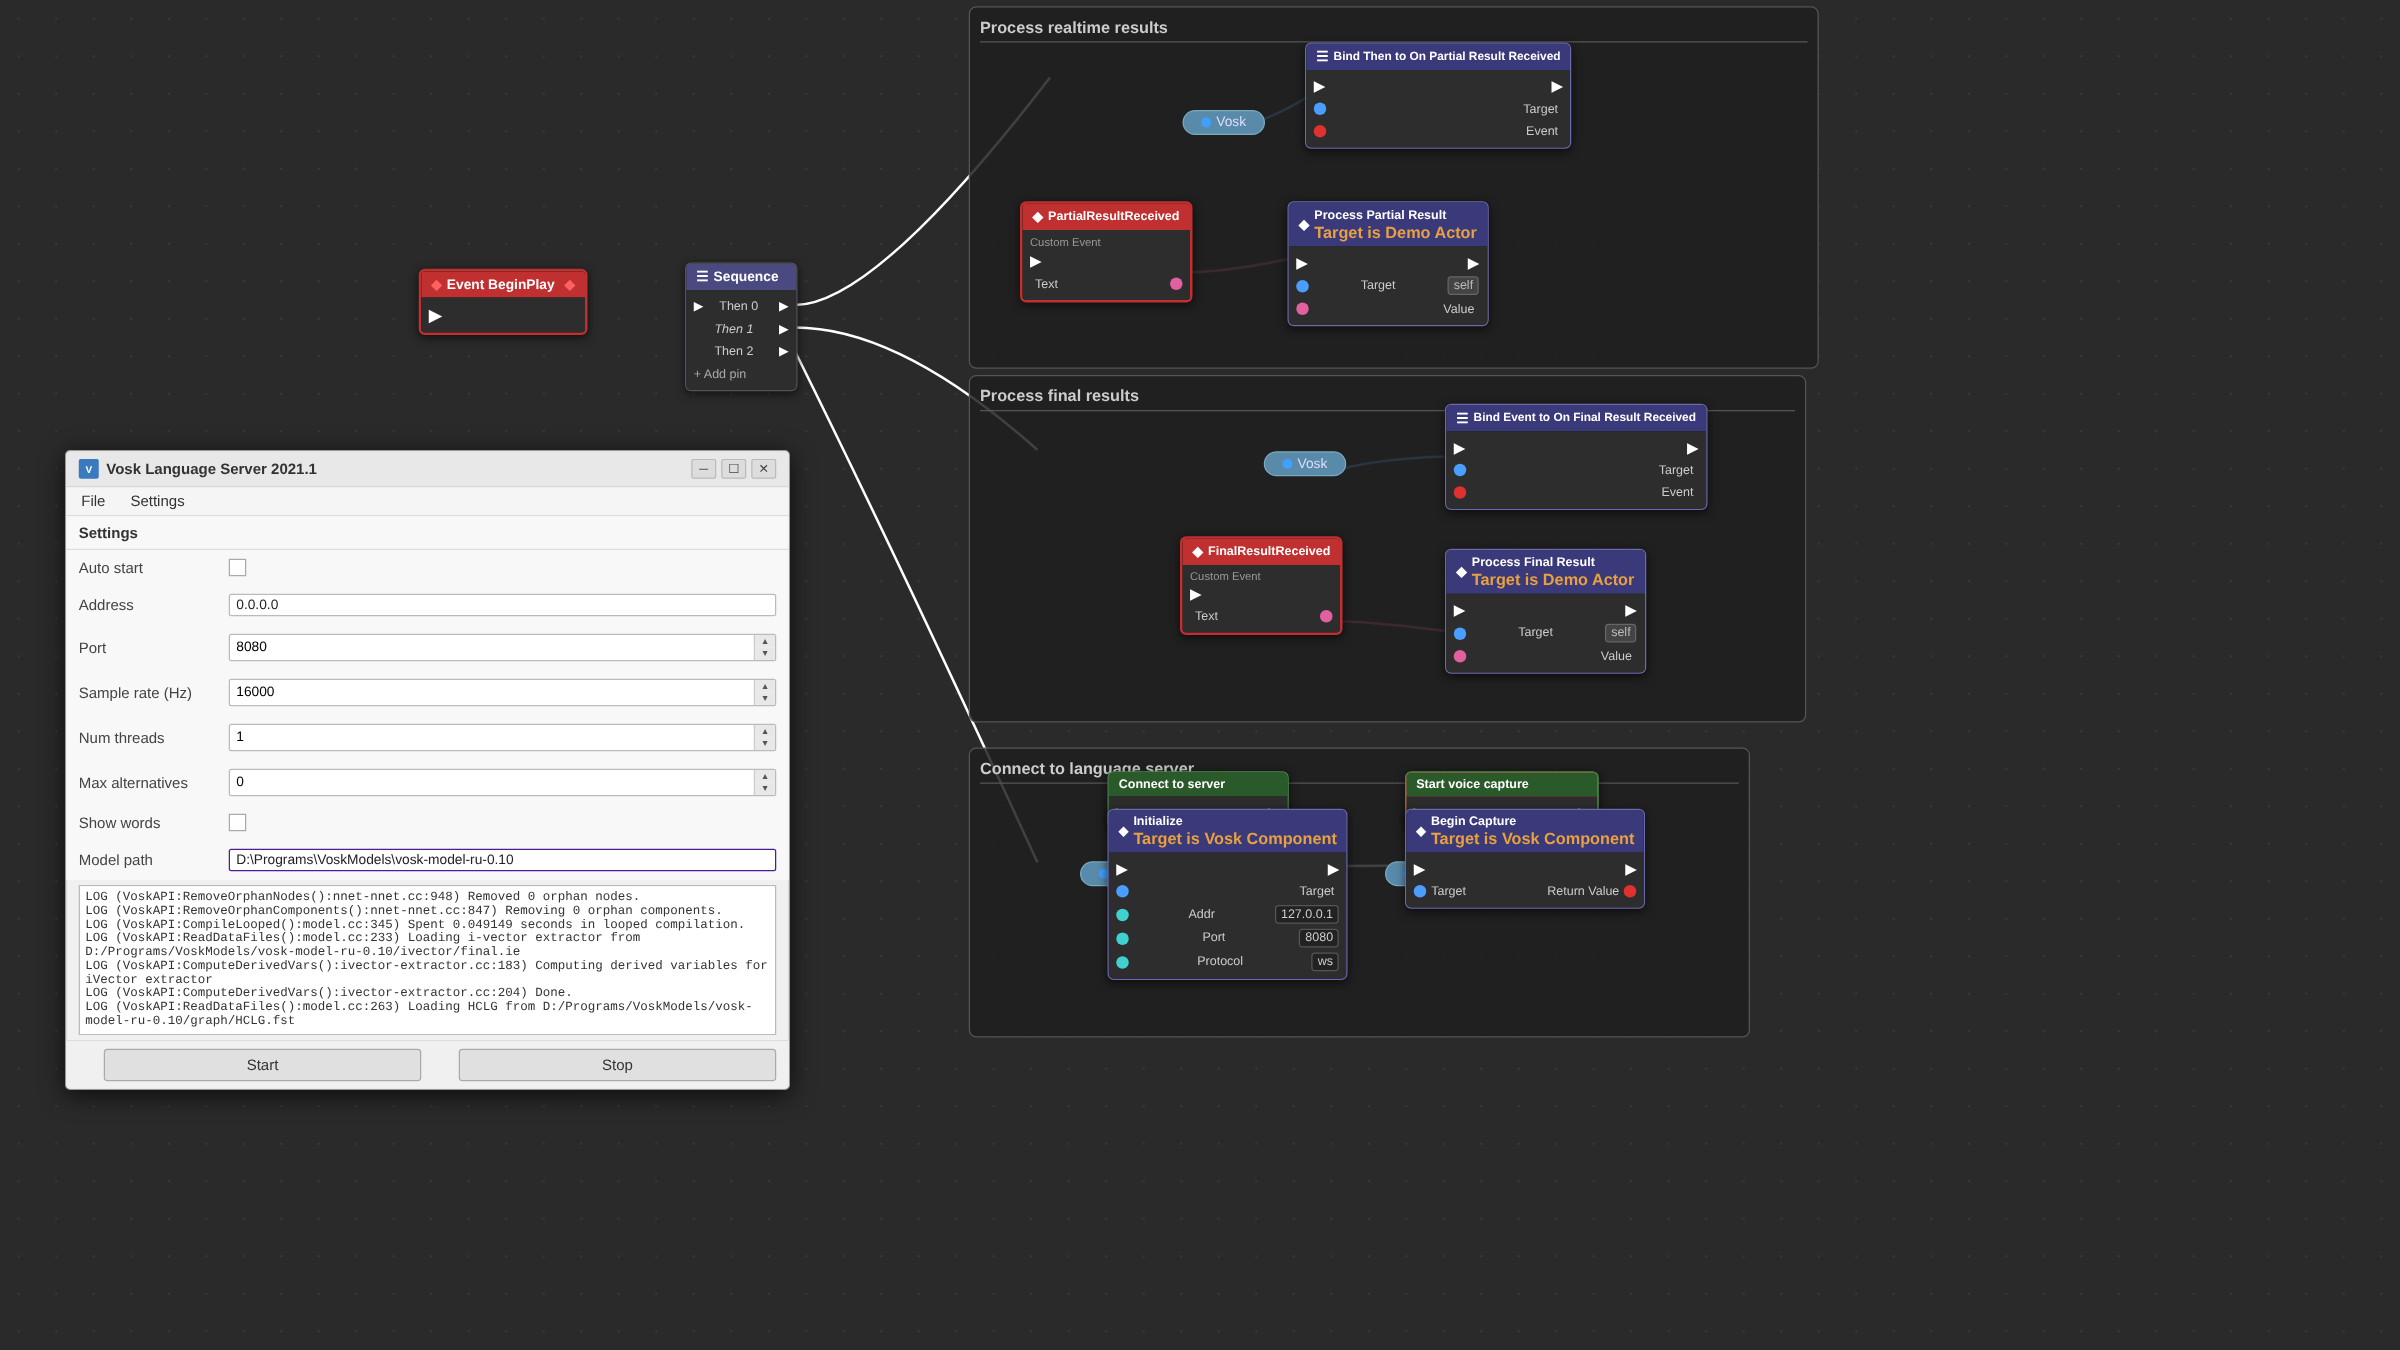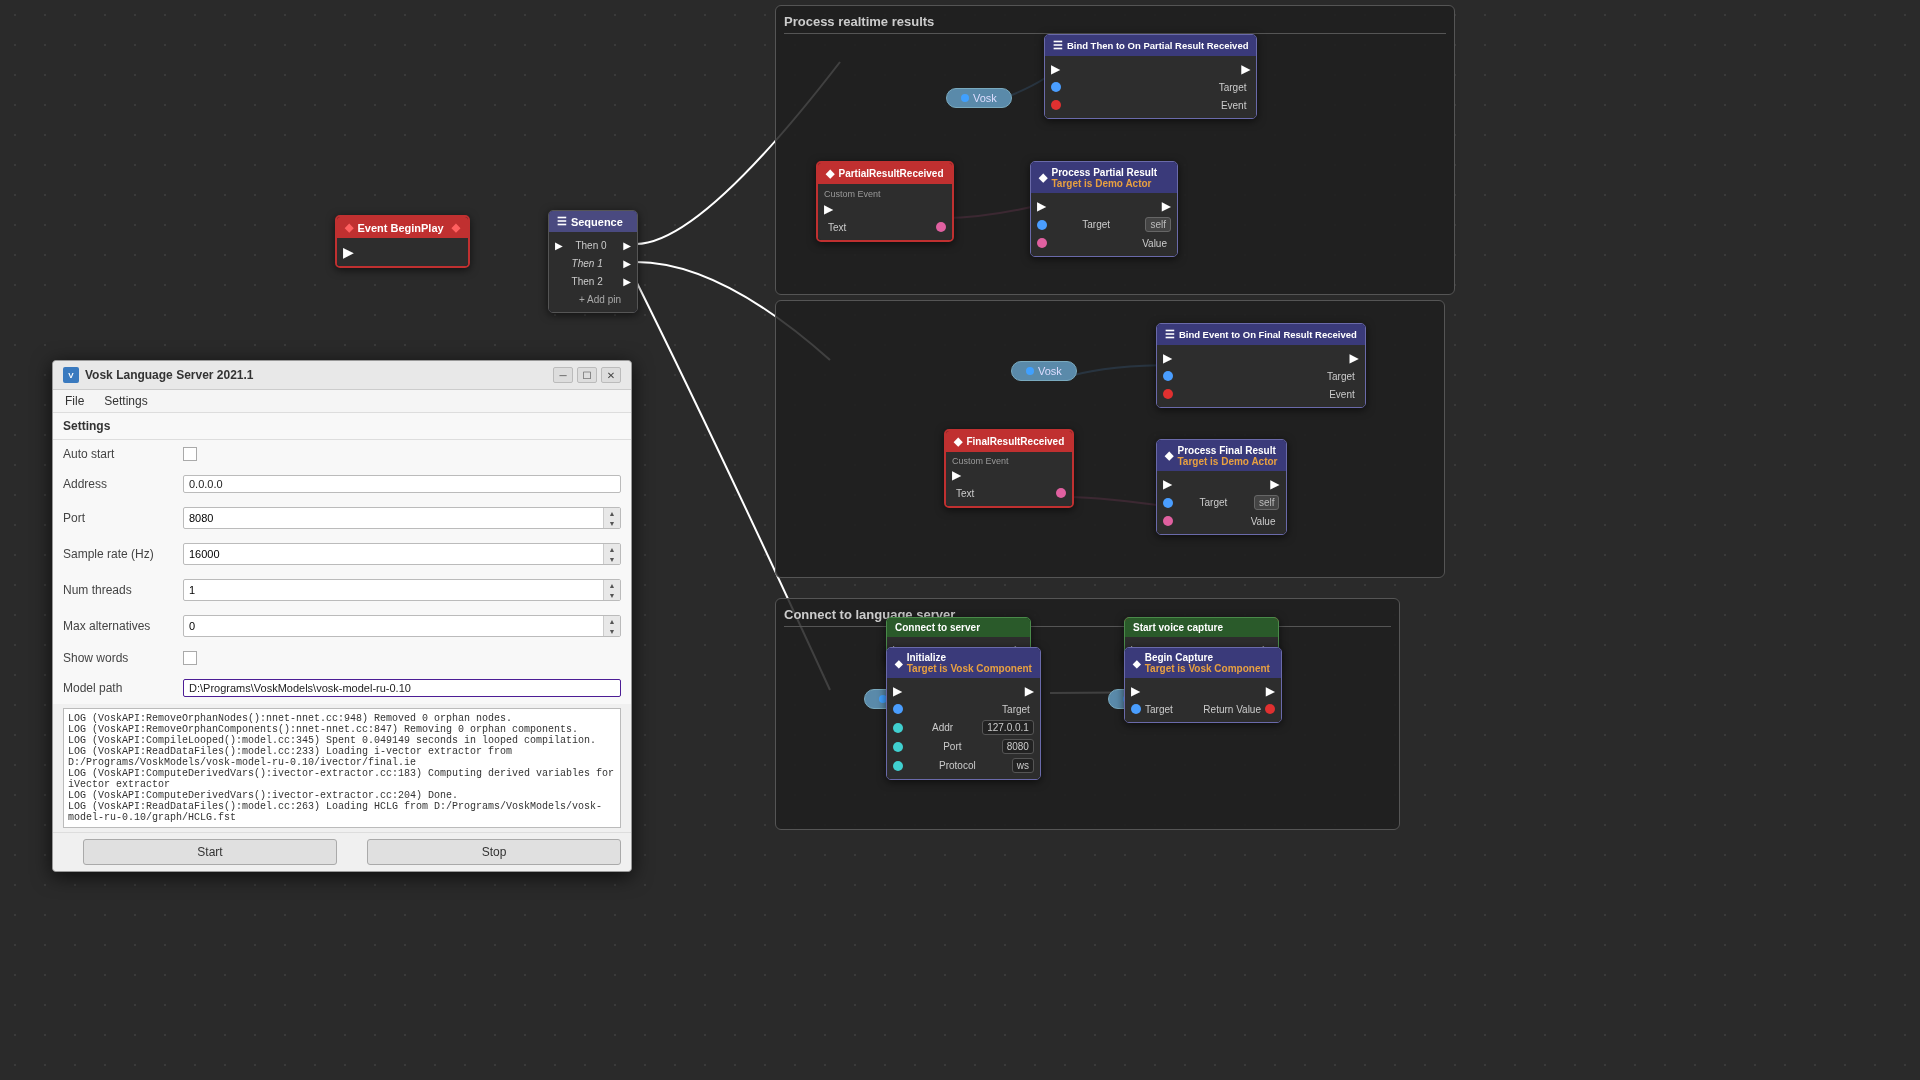--- a/index.html
+++ b/index.html
@@ -346,21 +346,21 @@
 
     
     .panel-connect {
       top: 595px;
       left: 775px;
       width: 620px;
       height: 230px;
     }
 
     .subtitle-text {
-      font-size: 10px;
+      font-size: 13px;
       color: #e8a040;
       display: block;
     }
 
     
     .vosk-oval {
       position: absolute;
       background: #5a8aaa;
       border: 1px solid #7aaabf;
       border-radius: 20px;
@@ -444,21 +444,21 @@
         <span></span>
         <span style="margin-right:4px;font-style:italic;">Then 1</span>
         <span style="color:#fff;">▶</span>
       </div>
       <div class="bp-pin-row">
         <span></span>
         <span style="margin-right:4px;">Then 2</span>
         <span style="color:#fff;">▶</span>
       </div>
       <div class="bp-pin-row">
-        <span style="color:#aaa; font-size:10px;margin-left:24px;">+ Add pin</span>
+        <span style="color:#aaa; font-size:10px;">+ Add pin</span>
       </div>
     </div>
   </div>
 
   <div class="node-panel panel-realtime" style="top:5px; left:775px; width:680px; height:290px;">
     <div class="panel-title">Process realtime results</div>
 
     <div class="vosk-oval" style="top:82px; left:170px;">
       <span class="dot-blue"></span>
       <span>Vosk</span>
@@ -524,20 +524,21 @@
         </div>
         <div class="bp-pin-row">
           <span class="bp-pin pin-pink"></span>
           <span class="pin-label">Value</span>
         </div>
       </div>
     </div>
   </div>
 
   <div class="node-panel panel-final" style="top:300px; left:775px; width:670px; height:278px;">
+    <div class="panel-title">Process final results</div>
 
     <div class="vosk-oval" style="top:60px; left:235px;">
       <span class="dot-blue"></span>
       <span>Vosk</span>
     </div>
 
     <div class="bp-node" style="top:22px; left:380px; background:#1a1a2a; border:1px solid #6a6aaa; border-radius:5px; min-width:205px;">
       <div class="bp-node-header" style="background:#3a3a7a;">
         <span>☰</span>
         <span style="font-size:9.5px;">Bind Event to On Final Result Received</span>

